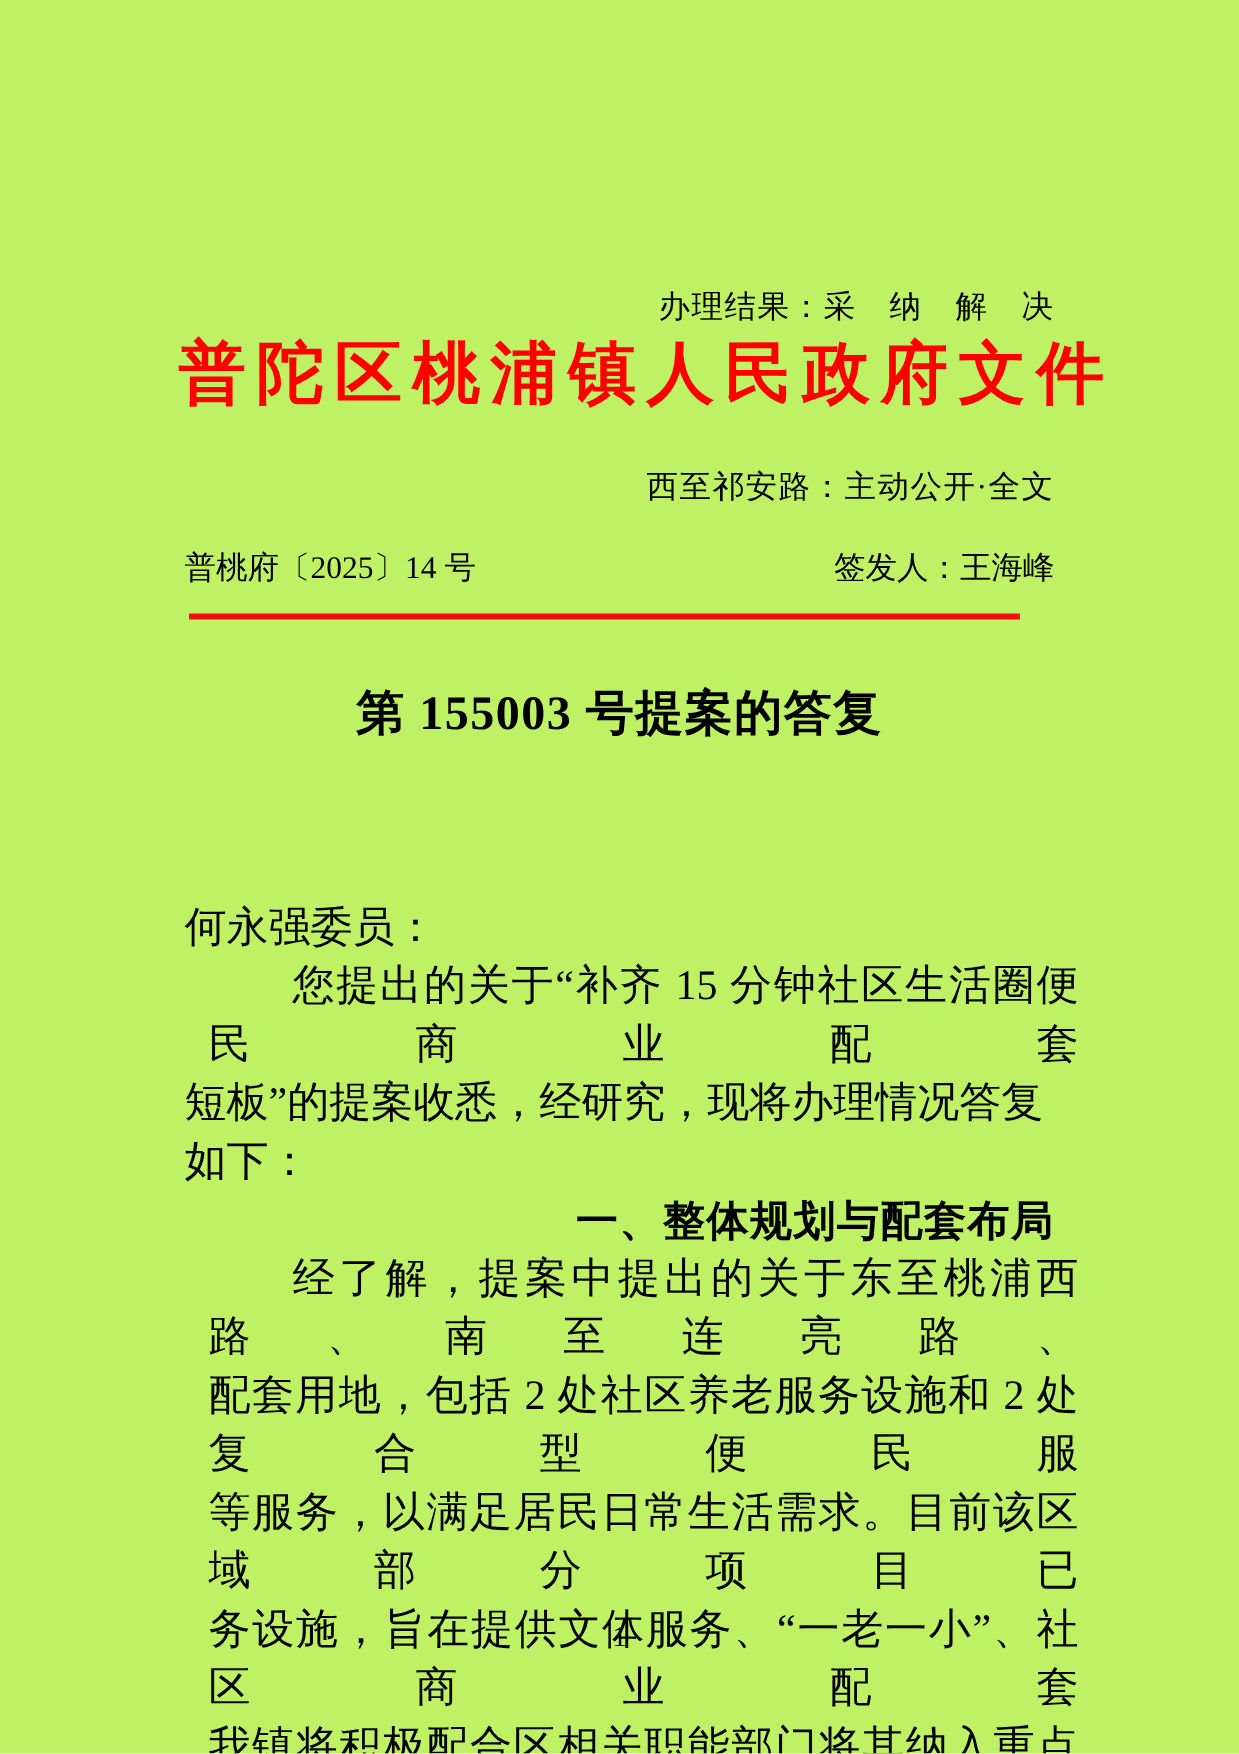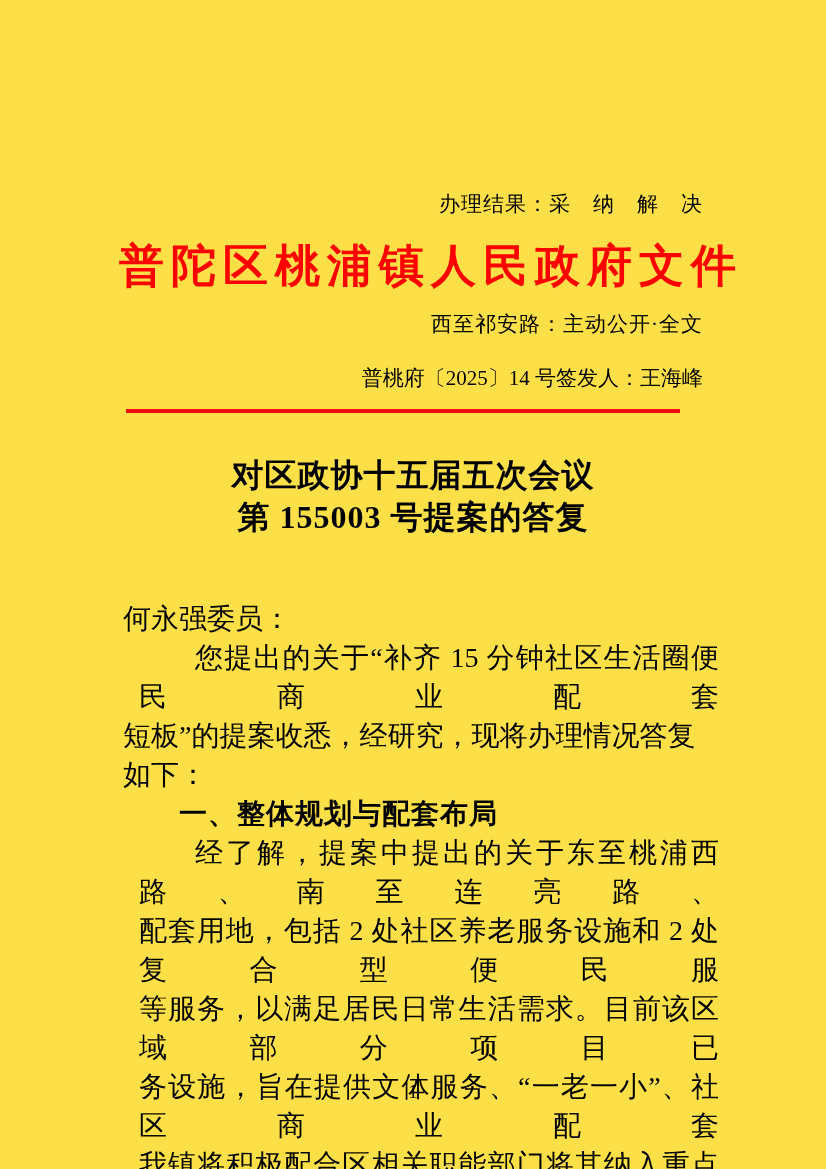--- a/index.html
+++ b/index.html
@@ -1,56 +1,56 @@
 <!DOCTYPE html>
 <html><head>
 <meta charset="utf-8">
 <style>
   * { margin: 0; padding: 0; box-sizing: border-box; }
   html, body { background: #ffffff; }
   .page {
     position: relative;
     width: 826px;
     height: 1169px;
-    background: #fde047;
+    background: #bef264;
     overflow: hidden;
     font-family: "Liberation Serif", "DejaVu Serif", serif;
     color: #000000;
   }
   .admin-info {
     position: absolute;
     top: 104px;
     right: 123px;
     text-align: right;
     font-size: 21px;
     line-height: 40px;
     letter-spacing: 1px;
     white-space: pre;
   }
   .masthead {
     position: absolute;
-    top: 239px;
+    top: 222px;
     left: 0;
     width: 100%;
     text-align: center;
     font-size: 45px;
     line-height: 54px;
     font-weight: bold;
     letter-spacing: 7px;
     font-family: "Liberation Serif", "DejaVu Serif", serif;
     white-space: nowrap;
     padding-left: 36px;
   }
   .docnum-row {
     position: absolute;
     top: 358px;
     left: 123px;
     width: 580px;
     display: flex;
-    justify-content: flex-end;
+    justify-content: space-between;
     align-items: baseline;
     font-size: 21px;
     line-height: 40px;
   }
   .red-rule {
     position: absolute;
     top: 409px;
     left: 126px;
     width: 554px;
     height: 4px;
@@ -68,21 +68,21 @@
   }
   .body-text {
     position: absolute;
     top: 599px;
     left: 123px;
     width: 580px;
     font-size: 28px;
     line-height: 39px;
   }
   .bline { width: 100%; }
-  .bline.indent { text-indent: 2em; }
+  .bline.indent { text-indent: 2em; text-align: right; }
   .bline.bold {
     font-family: "Liberation Sans", "DejaVu Sans", sans-serif;
     font-weight: bold;
     letter-spacing: 1px;
   }
   .bline.fill {
     text-align: justify;
     text-align-last: justify;
     text-justify: inter-character;
     margin-left: 16px;
@@ -110,21 +110,20 @@
   <div class="masthead" style="color: rgb(255, 0, 0);">普陀区桃浦镇人民政府文件</div>
 
   <div class="docnum-row">
     <span>普桃府〔2025〕14 号</span>
     <span>签发人：王海峰</span>
   </div>
 
   <div class="red-rule" style="background: rgb(240, 16, 16);"></div>
 
   <div class="doc-title">
-    <div>对区政协十五届五次会议</div>
     <div>第 155003 号提案的答复</div>
   </div>
 
   <div class="body-text">
       <div class="bline">何永强委员：</div>
       <div class="bline indent fill">您提出的关于“补齐 15 分钟社区生活圈便民商业配套</div>
       <div class="bline">短板”的提案收悉，经研究，现将办理情况答复如下：</div>
       <div class="bline indent bold">一、整体规划与配套布局</div>
       <div class="bline indent fill">经了解，提案中提出的关于东至桃浦西路、南至连亮路、</div>
       <div class="bline fill">配套用地，包括 2 处社区养老服务设施和 2 处复合型便民服</div>

